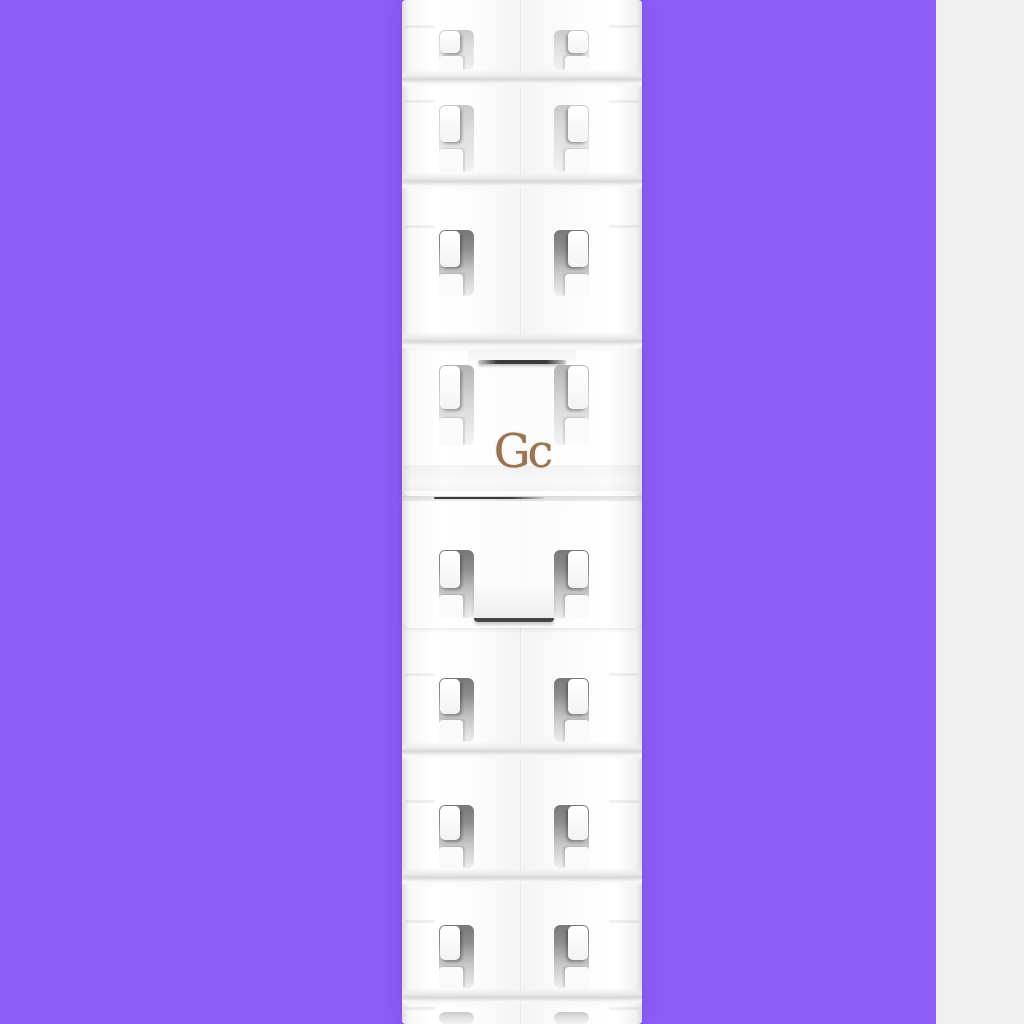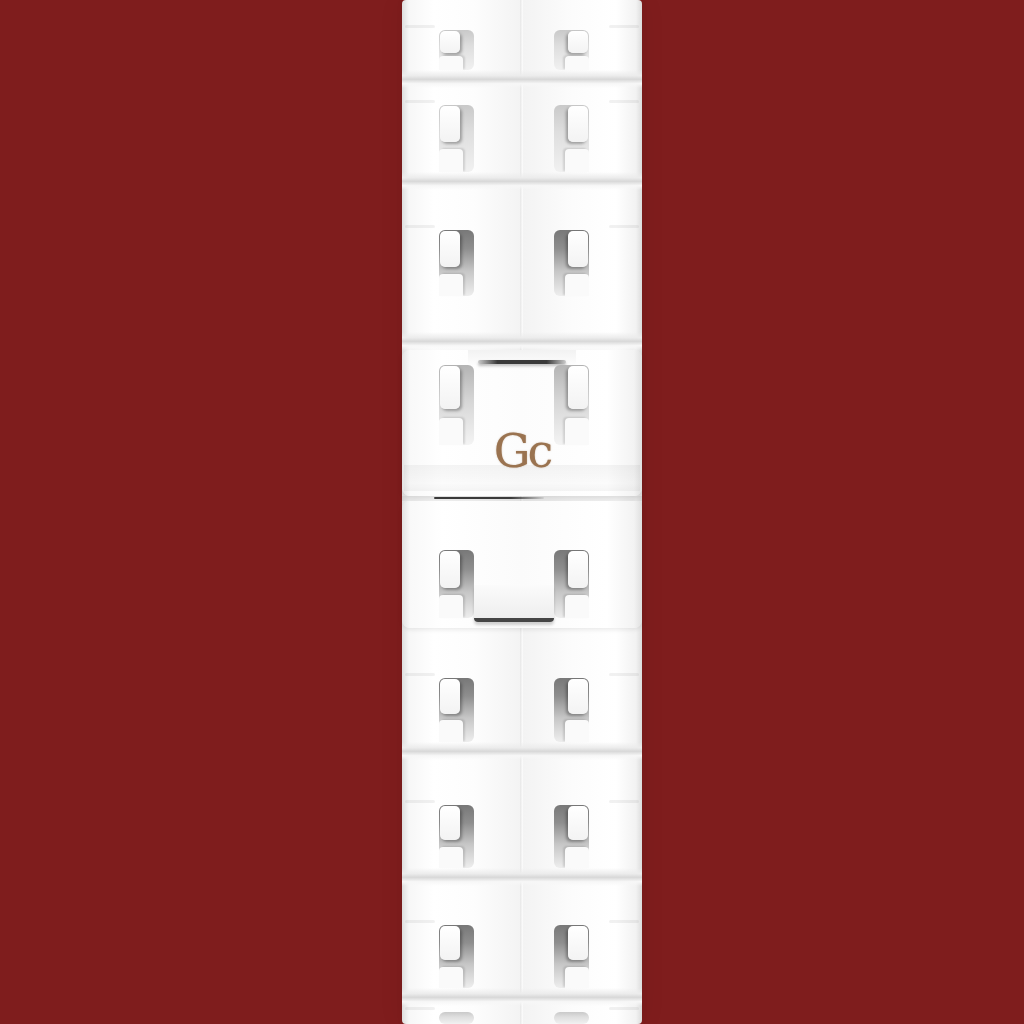--- a/index.html
+++ b/index.html
@@ -1,20 +1,20 @@
 <!DOCTYPE html>
 <html><head>
 <meta charset="utf-8">
 <style>
   html,body { margin:0; padding:0; }
   body { font-family:"Liberation Sans", sans-serif; background:#f0f0f0; }
 
   .scene {
-    position:relative; width:1024px; height:1024px;
-    background:#7f1d1d; overflow:hidden;
+    position:relative; width:936px; height:1024px;
+    background:#8b5cf6; overflow:hidden;
   }
 
   
   .bracelet {
     position:absolute; left:402px; top:0; width:240px; height:1024px;
     background:linear-gradient(90deg,
       #dedede 0px, #f7f7f7 7px, #ffffff 32px, #fdfdfd 72px,
       #f3f3f3 120px, #fcfcfc 170px, #ffffff 214px, #f2f2f2 234px, #dcdcdc 240px);
     box-shadow:0 0 28px rgba(0,0,0,0.06), 0 0 6px rgba(0,0,0,0.05);
     border-radius:4px;

